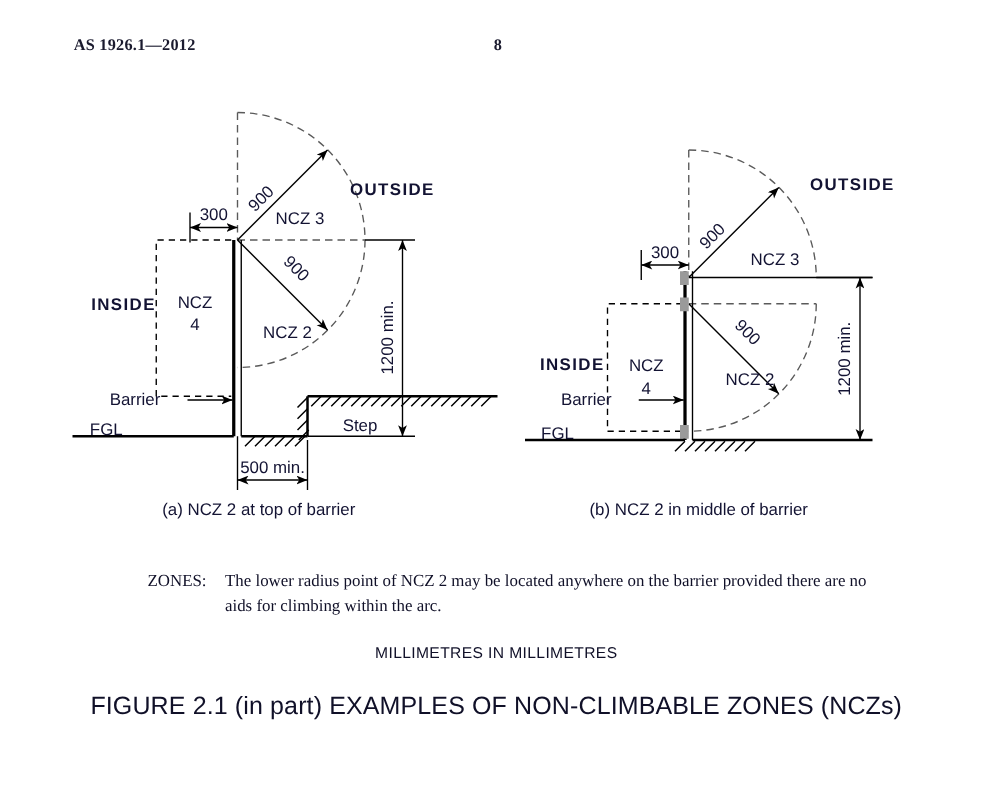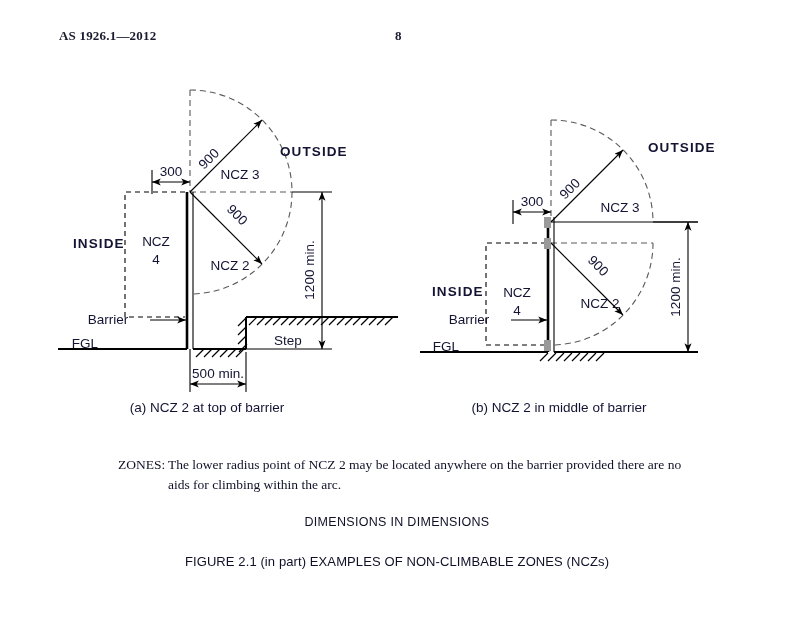--- a/index.html
+++ b/index.html
@@ -55,36 +55,36 @@
   .thick    { stroke-width: 2.6; }
   .hatchline{ stroke: #000000; stroke-width: 1.2; fill: none; }
   .note {
     position: absolute;
     font-family: "Liberation Serif", serif;
     font-size: 13.5px;
     color: #101028;
     line-height: 1.45;
   }
   .note-label { position: absolute; left: 118px; top: 455px; }
-  .note-body  { position: absolute; left: 168px; top: 455px; width: 520px; }
+  .note-body  { position: absolute; left: 180px; top: 455px; width: 520px; }
   .dims-line {
     position: absolute;
     width: 794px;
     top: 515px;
     text-align: center;
     font-size: 12.5px;
     color: #101028;
     letter-spacing: 0.3px;
   }
   .fig-title {
     position: absolute;
     width: 794px;
     top: 554px;
     text-align: center;
-    font-size: 13px;
+    font-size: 20px;
     color: #101028;
     letter-spacing: 0.1px;
   }
 </style>
 </head>
 <body>
 
 <div id="page">
 
   <div class="hdr-left">AS 1926.1—2012</div>
@@ -223,17 +223,17 @@
     <text class="capt" x="207" y="360" text-anchor="middle">(a) NCZ 2 at top of barrier</text>
     <text class="capt" x="559" y="360" text-anchor="middle">(b) NCZ 2 in middle of barrier</text>
   </svg>
 
   <div class="note note-label">ZONES:</div>
   <div class="note note-body">
     <span>The lower radius point of NCZ 2 may be located anywhere on the barrier</span>
     <span>provided there are no aids for climbing within the arc.</span>
   </div>
 
-  <div class="dims-line">DIMENSIONS IN DIMENSIONS</div>
+  <div class="dims-line">MILLIMETRES IN MILLIMETRES</div>
 
   <div class="fig-title">FIGURE  2.1 (in part)   EXAMPLES OF NON-CLIMBABLE ZONES (NCZs)</div>
 
 </div>
 
 </body></html>

